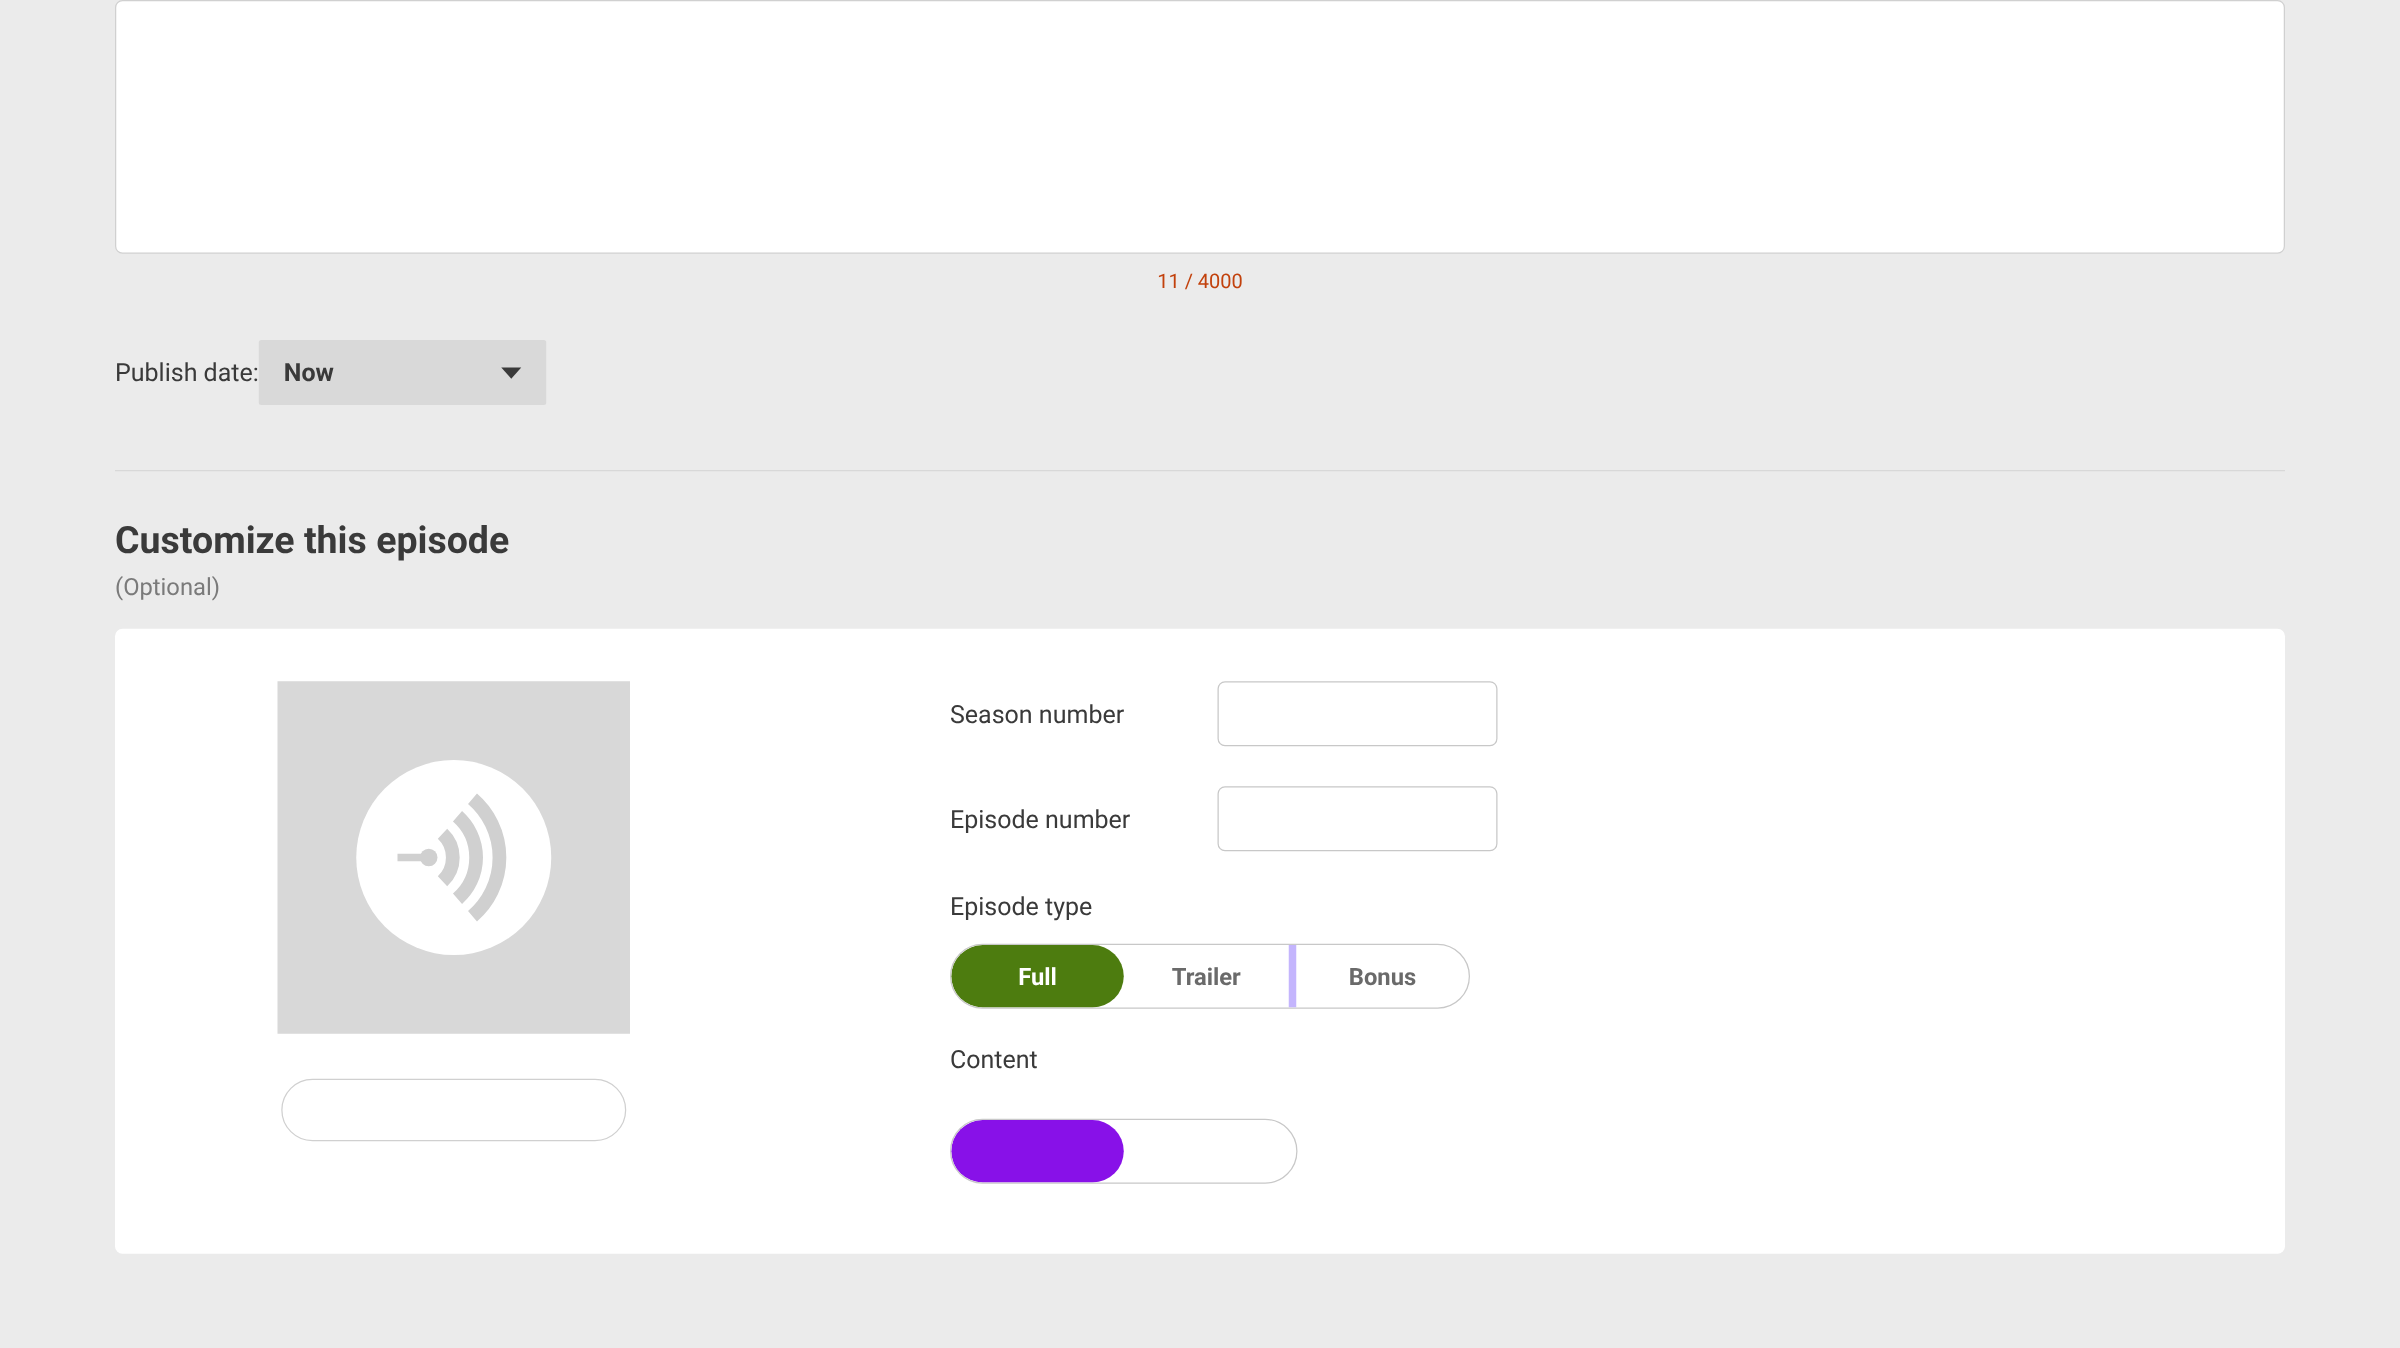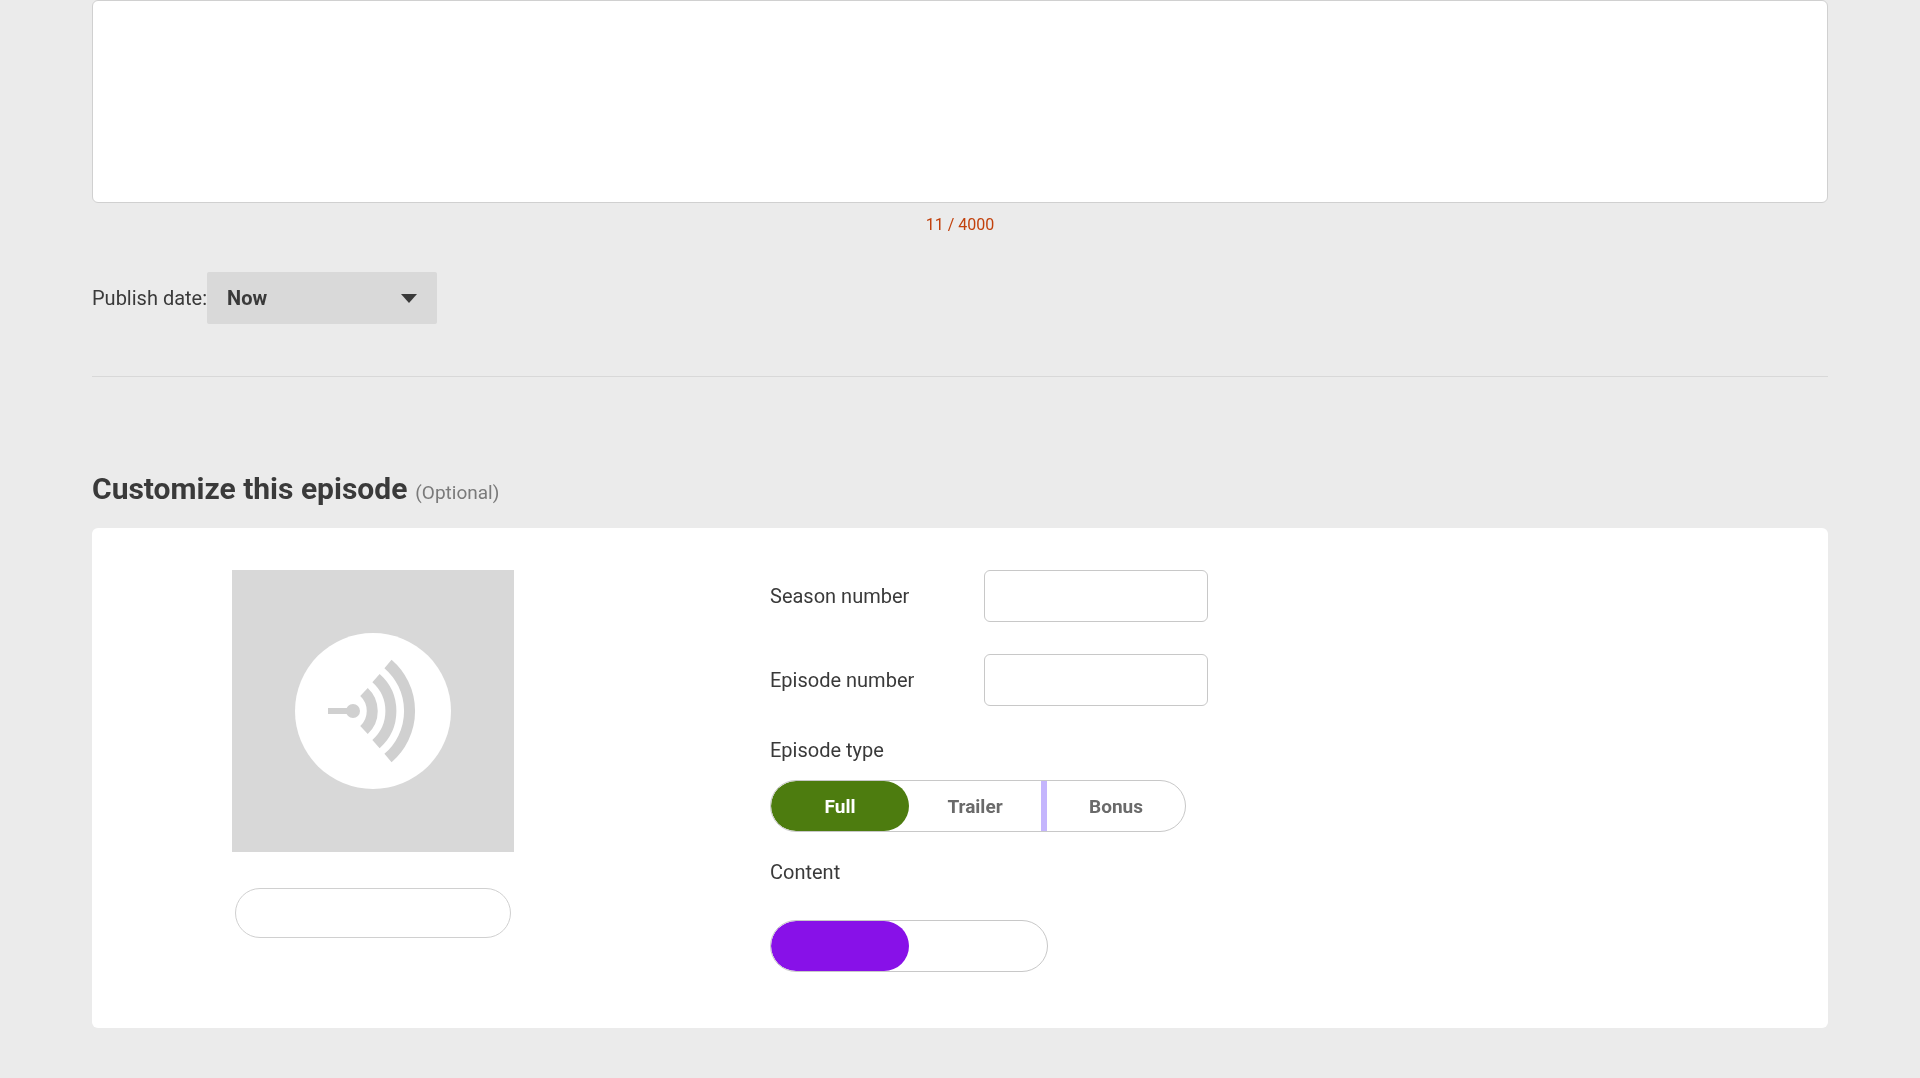--- a/index.html
+++ b/index.html
@@ -64,40 +64,41 @@
       border-left: 8px solid transparent;
       border-right: 8px solid transparent;
       border-top: 9px solid #3a3a3a;
     }
     .divider {
       border: none;
       border-top: 1px solid #d8d8d8;
       margin-top: 52px;
     }
     .section-header {
-      margin-top: 94px;
+      margin-top: 38px;
       display: flex;
       align-items: baseline;
       gap: 8px;
+      flex-direction: column;
     }
     .section-title {
       color: #3a3a3a;
       font-size: 30px;
       font-weight: 700;
     }
     .section-optional {
       color: #7a7a7a;
       font-size: 19px;
       font-weight: 400;
     }
     .customize-panel {
       background: #ffffff;
       border-radius: 6px;
       margin-top: 22px;
-      padding: 42px 42px 42px 36px;
+      padding: 42px 42px 42px 26px;
       display: flex;
       gap: 60px;
       min-height: 500px;
     }
     .left-col {
       width: 490px;
       display: flex;
       flex-direction: column;
       align-items: center;
       padding-left: 112px;

